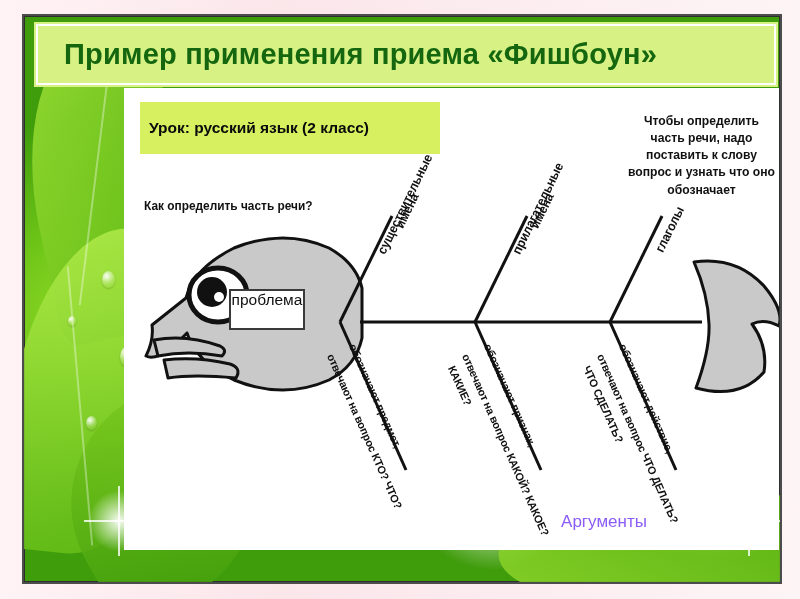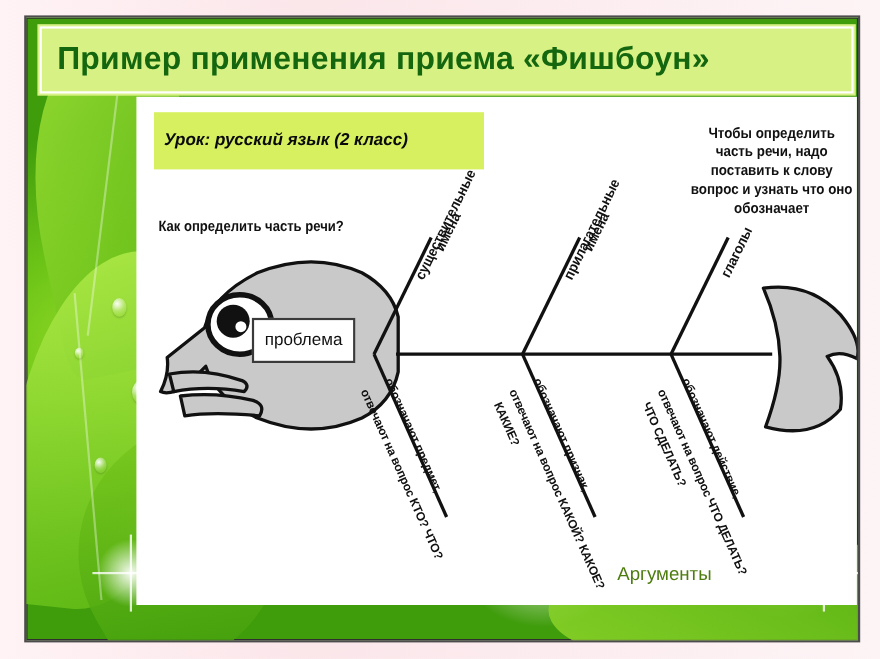--- a/index.html
+++ b/index.html
@@ -52,64 +52,64 @@
 
   
   .title-banner{
     position:absolute;left:36px;top:24px;width:736px;height:57px;
     background:#d7f185;border:2px solid #ffffff;
     box-shadow:0 0 0 2px #d7f185;
     display:flex;align-items:center;
   }
   .title-text{
     color:#14660f;font-size:29px;font-weight:bold;
-    padding-left:14px;letter-spacing:.2px;white-space:nowrap;
+    padding-left:26px;letter-spacing:.2px;white-space:nowrap;
     font-family:"Liberation Sans", sans-serif;
   }
 
   
   .canvas{
     position:absolute;left:124px;top:88px;width:655px;height:462px;
     background:#ffffff;
   }
 
   
   .lesson-box{
     position:absolute;left:16px;top:14px;width:300px;height:52px;
     background:#d7f060;display:flex;flex-direction:column;
     justify-content:center;padding-left:9px;box-sizing:border-box;
   }
-  .lesson-line{font-size:15.5px;font-style:italic;font-weight:bold;color:#0a0a0a;line-height:1.26;white-space:nowrap;}
+  .lesson-line{font-size:15.5px;font-weight:bold;color:#0a0a0a;line-height:1.26;white-space:nowrap;}
 
   
   .head-question{
     position:absolute;left:20px;top:110px;width:230px;
     font-size:13.5px;font-weight:bold;color:#111;
     transform:scaleX(.88);transform-origin:left center;white-space:nowrap;
   }
 
   
   .conclusion{
     position:absolute;left:495px;top:24px;width:165px;
     text-align:center;font-size:13.5px;font-weight:bold;color:#111;
     line-height:1.27;transform:scaleX(.9);transform-origin:center top;
   }
 
   
   .arguments-label{
     position:absolute;left:400px;top:424px;width:160px;text-align:center;
-    font-size:17px;color:#4d7c0f;
+    font-size:17px;color:#8b5cf6;
   }
 
   svg.fishbone{position:absolute;left:0;top:0;width:655px;height:462px;}
 
   .problem-box{
-    position:absolute;left:105px;top:201px;width:94px;height:41px;
+    position:absolute;left:105px;top:201px;width:76px;height:41px;
     background:#ffffff;border:2px solid #3a3a3a;
-    display:flex;align-items:center;justify-content:center;
+    display:flex;justify-content:center;
     font-size:15.5px;color:#111;box-sizing:border-box;
   }
 
   .rib-label{
     position:absolute;font-weight:bold;color:#111;white-space:nowrap;
     transform-origin:left top;
   }
   .rib-top{font-size:13px;letter-spacing:-.2px;}
   .rib-bot{font-size:11px;letter-spacing:-.2px;line-height:1.15;}
 </style>

